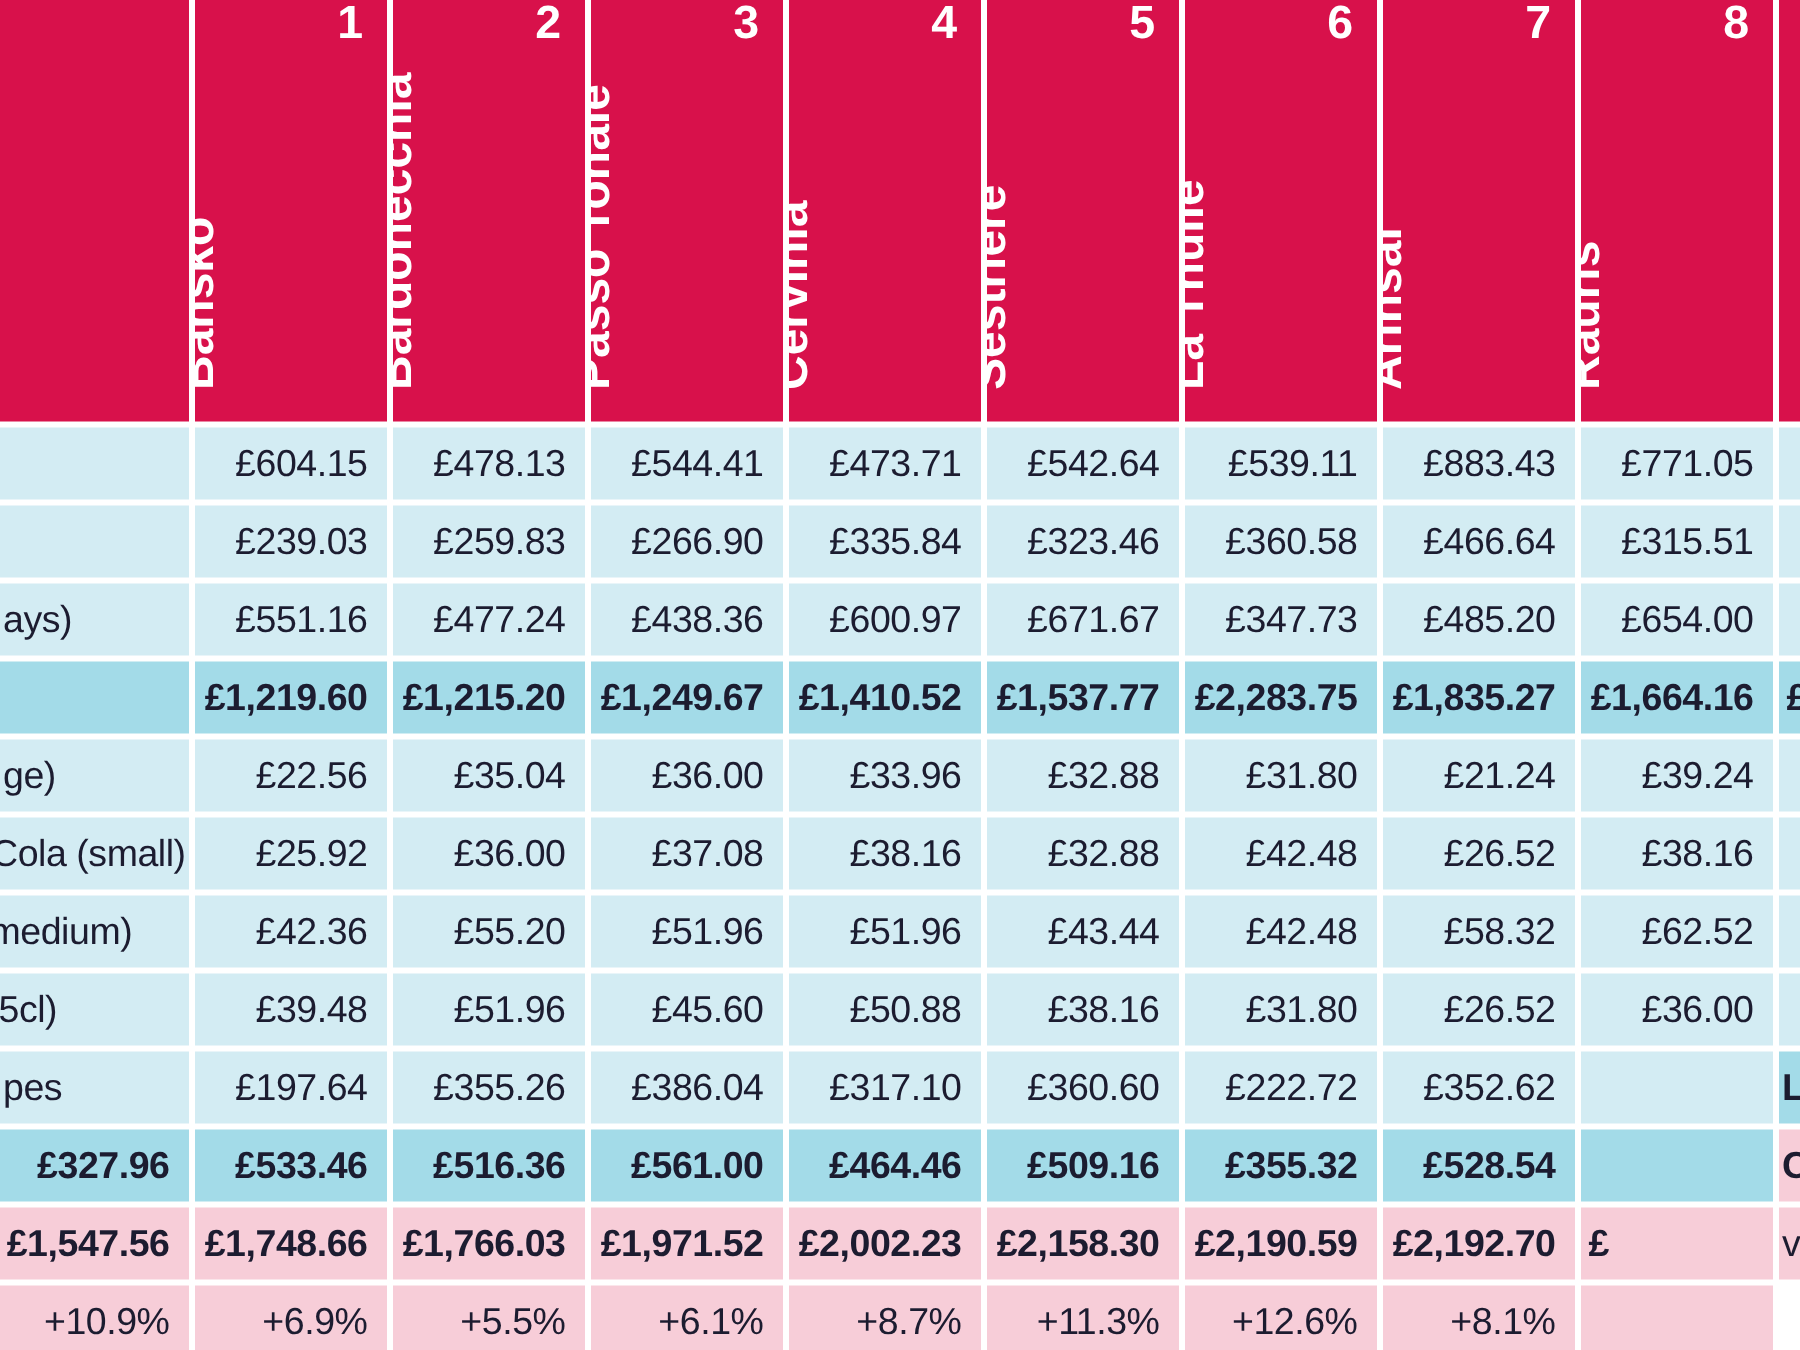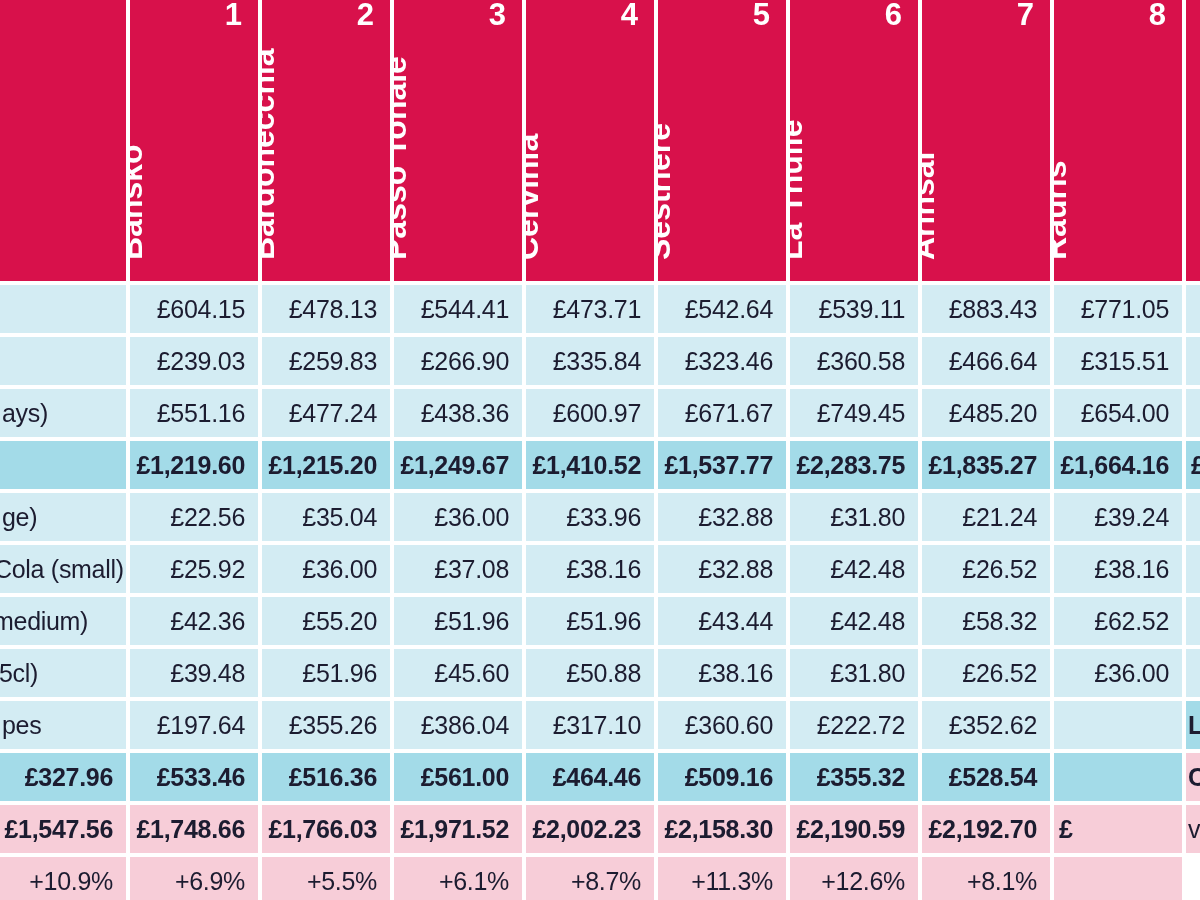--- a/index.html
+++ b/index.html
@@ -124,21 +124,21 @@
       <div class="cell light">£360.58</div>
       <div class="cell light">£466.64</div>
       <div class="cell light">£315.51</div>
       <div class="cell sliver light"></div>
       <div class="cell label light">ays)</div>
       <div class="cell light">£551.16</div>
       <div class="cell light">£477.24</div>
       <div class="cell light">£438.36</div>
       <div class="cell light">£600.97</div>
       <div class="cell light">£671.67</div>
-      <div class="cell light">£749.45</div>
+      <div class="cell light">£347.73</div>
       <div class="cell light">£485.20</div>
       <div class="cell light">£654.00</div>
       <div class="cell sliver light"></div>
       <div class="cell label total bold"></div>
       <div class="cell total bold">£1,219.60</div>
       <div class="cell total bold">£1,215.20</div>
       <div class="cell total bold">£1,249.67</div>
       <div class="cell total bold">£1,410.52</div>
       <div class="cell total bold">£1,537.77</div>
       <div class="cell total bold">£2,283.75</div>

